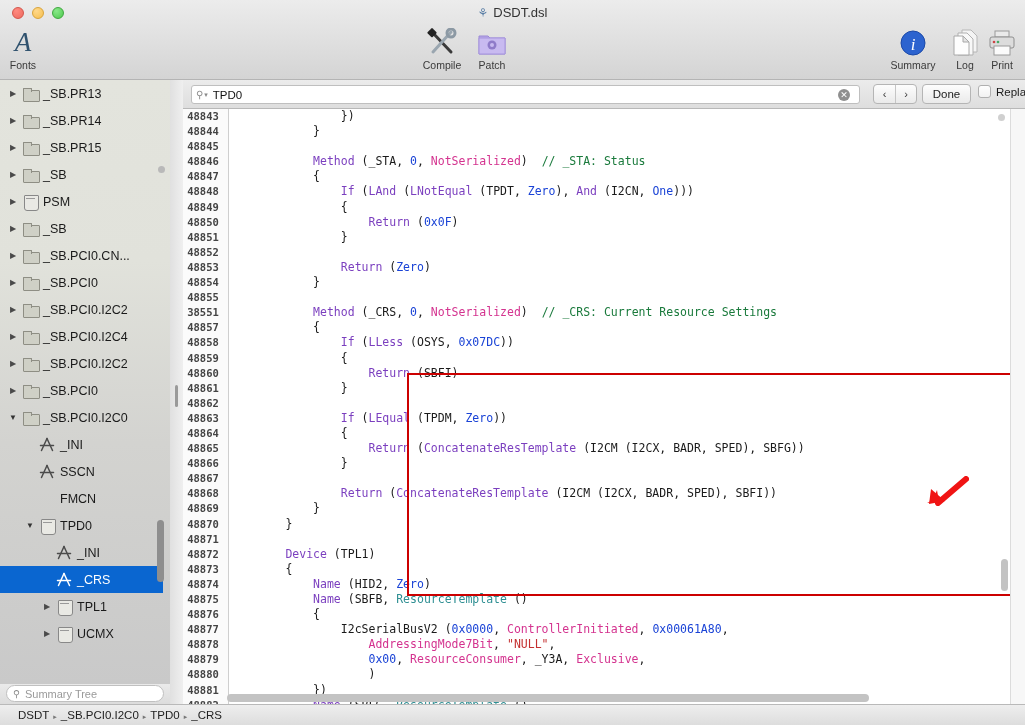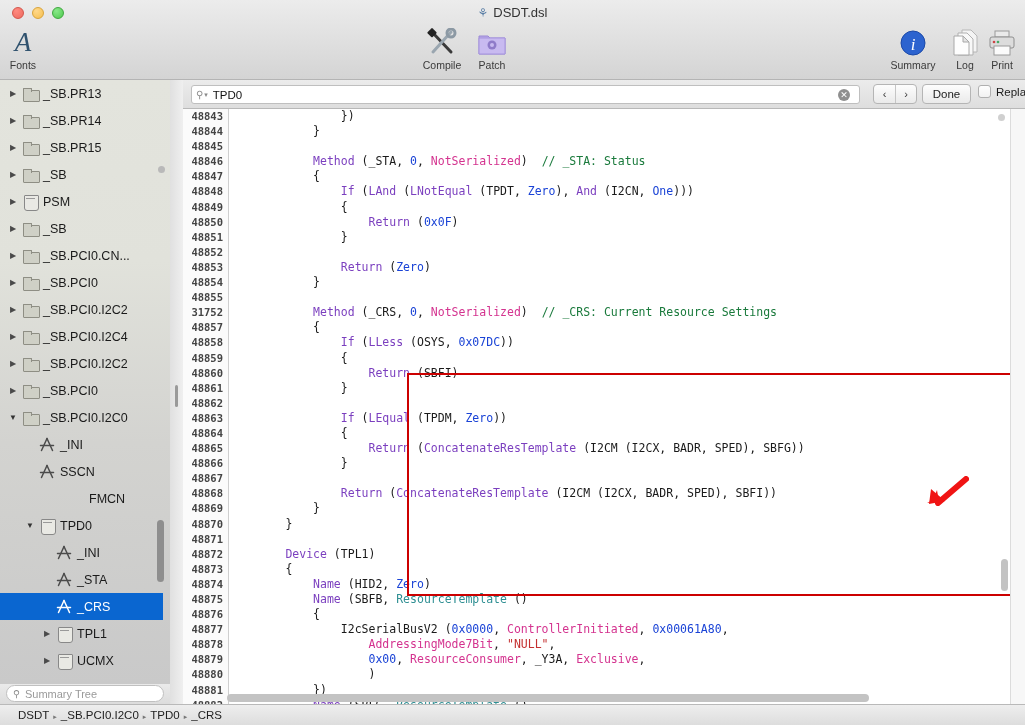--- a/index.html
+++ b/index.html
@@ -181,21 +181,21 @@
 
   .codewrap {
     position: absolute; left: 183px; top: 109px; width: 827px; height: 596px;
     background: #ffffff; overflow: hidden;
   }
   .gutter {
     position: absolute; left: 0; top: 0; width: 46px; height: 596px;
     background: #fbfbfb; border-right: 1px solid #cfcfcf;
   }
   .gutter div {
-    height: 15.1px; line-height: 15.1px; text-align: right;
+    height: 15.1px; line-height: 15.1px; text-align: center;
     padding-right: 5px;
     font-family: "DejaVu Sans Mono", monospace; font-size: 10.5px;
     color: #444; font-weight: bold;
   }
   .codelines {
     position: absolute; left: 47px; top: 0; width: 780px; height: 596px;
     font-family: "DejaVu Sans Mono", monospace; font-size: 11.5px;
     white-space: pre;
   }
   .codelines .ln { height: 15.1px; line-height: 15.1px; }
@@ -466,21 +466,21 @@
             <svg class="meth-ic" width="16" height="15" viewBox="0 0 16 15">
               <g stroke="#4b4b4b" stroke-width="1.5" fill="none" stroke-linecap="round">
                 <path d="M8 1.5 L2.5 13.5"></path>
                 <path d="M8 1.5 L13.5 13.5"></path>
                 <path d="M1.5 8.5 L14.5 8.5"></path>
               </g>
             </svg>
           </span>
           <span class="tlabel">SSCN</span>
         </div>
-        <div class="trow" style="padding-left: 23px; margin-left: 29px;">
+        <div class="trow" style="padding-left: 23px;">
           <span class="disc">&nbsp;</span>
           <span class="tic">&nbsp;</span>
           <span class="tlabel">FMCN</span>
         </div>
         <div class="trow" style="padding-left: 23px;">
           <span class="disc open">▼</span>
           <span class="tic">
             <span class="dev-ic"></span>
           </span>
           <span class="tlabel">TPD0</span>
@@ -490,33 +490,20 @@
           <span class="tic">
             <svg class="meth-ic" width="16" height="15" viewBox="0 0 16 15">
               <g stroke="#4b4b4b" stroke-width="1.5" fill="none" stroke-linecap="round">
                 <path d="M8 1.5 L2.5 13.5"></path>
                 <path d="M8 1.5 L13.5 13.5"></path>
                 <path d="M1.5 8.5 L14.5 8.5"></path>
               </g>
             </svg>
           </span>
           <span class="tlabel">_INI</span>
-        </div>
-        <div class="trow" style="padding-left: 40px;">
-          <span class="disc">&nbsp;</span>
-          <span class="tic">
-            <svg class="meth-ic" width="16" height="15" viewBox="0 0 16 15">
-              <g stroke="#4b4b4b" stroke-width="1.5" fill="none" stroke-linecap="round">
-                <path d="M8 1.5 L2.5 13.5"></path>
-                <path d="M8 1.5 L13.5 13.5"></path>
-                <path d="M1.5 8.5 L14.5 8.5"></path>
-              </g>
-            </svg>
-          </span>
-          <span class="tlabel">_STA</span>
         </div>
         <div class="trow sel" style="padding-left: 40px;">
           <span class="disc">&nbsp;</span>
           <span class="tic">
             <svg class="meth-ic" width="16" height="15" viewBox="0 0 16 15">
               <g stroke="#ffffff" stroke-width="1.5" fill="none" stroke-linecap="round">
                 <path d="M8 1.5 L2.5 13.5"></path>
                 <path d="M8 1.5 L13.5 13.5"></path>
                 <path d="M1.5 8.5 L14.5 8.5"></path>
               </g>
@@ -559,21 +546,21 @@
         <div>48846</div>
         <div>48847</div>
         <div>48848</div>
         <div>48849</div>
         <div>48850</div>
         <div>48851</div>
         <div>48852</div>
         <div>48853</div>
         <div>48854</div>
         <div>48855</div>
-        <div>31752</div>
+        <div>38551</div>
         <div>48857</div>
         <div>48858</div>
         <div>48859</div>
         <div>48860</div>
         <div>48861</div>
         <div>48862</div>
         <div>48863</div>
         <div>48864</div>
         <div>48865</div>
         <div>48866</div>

